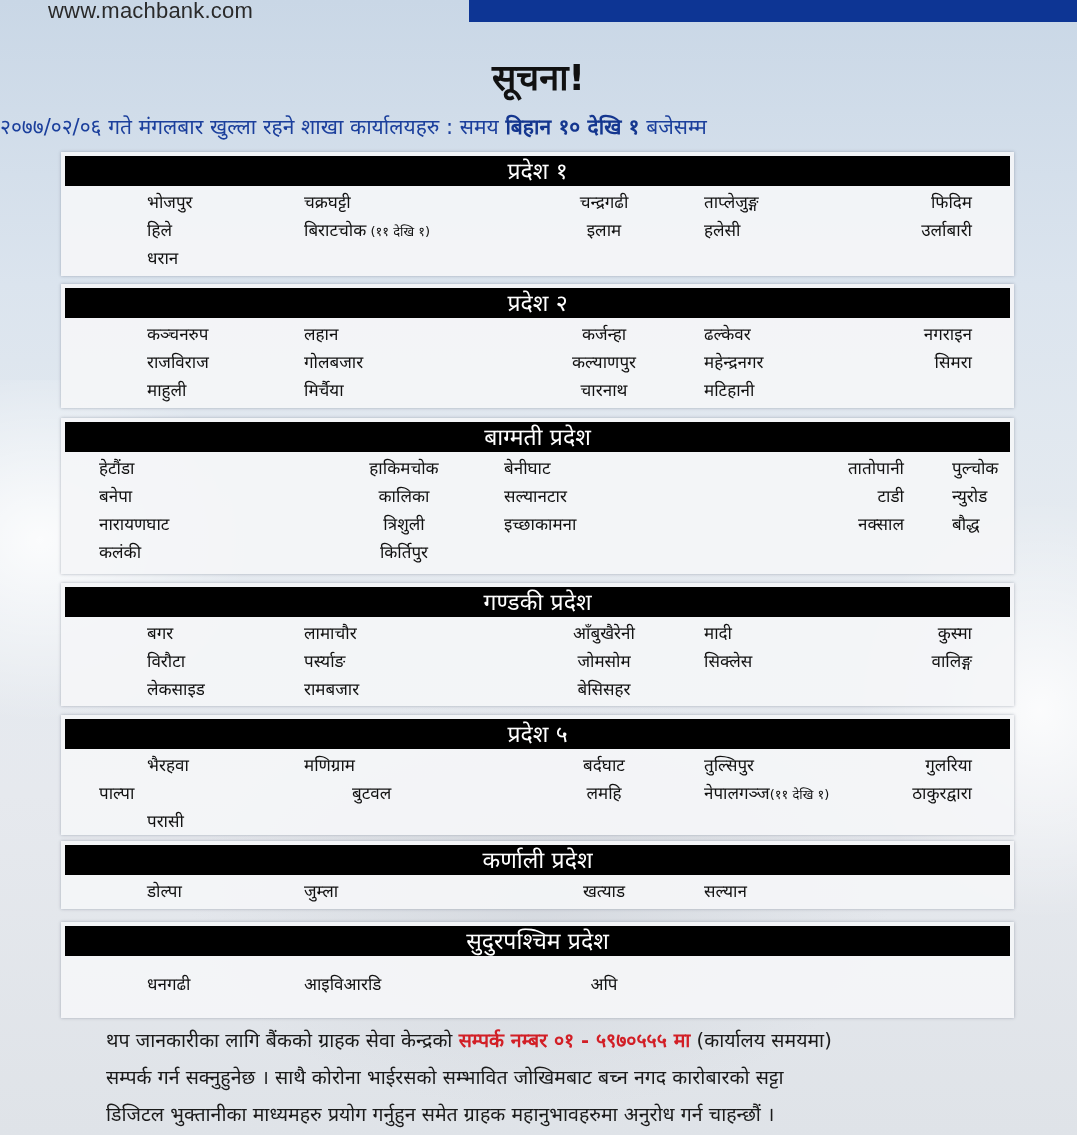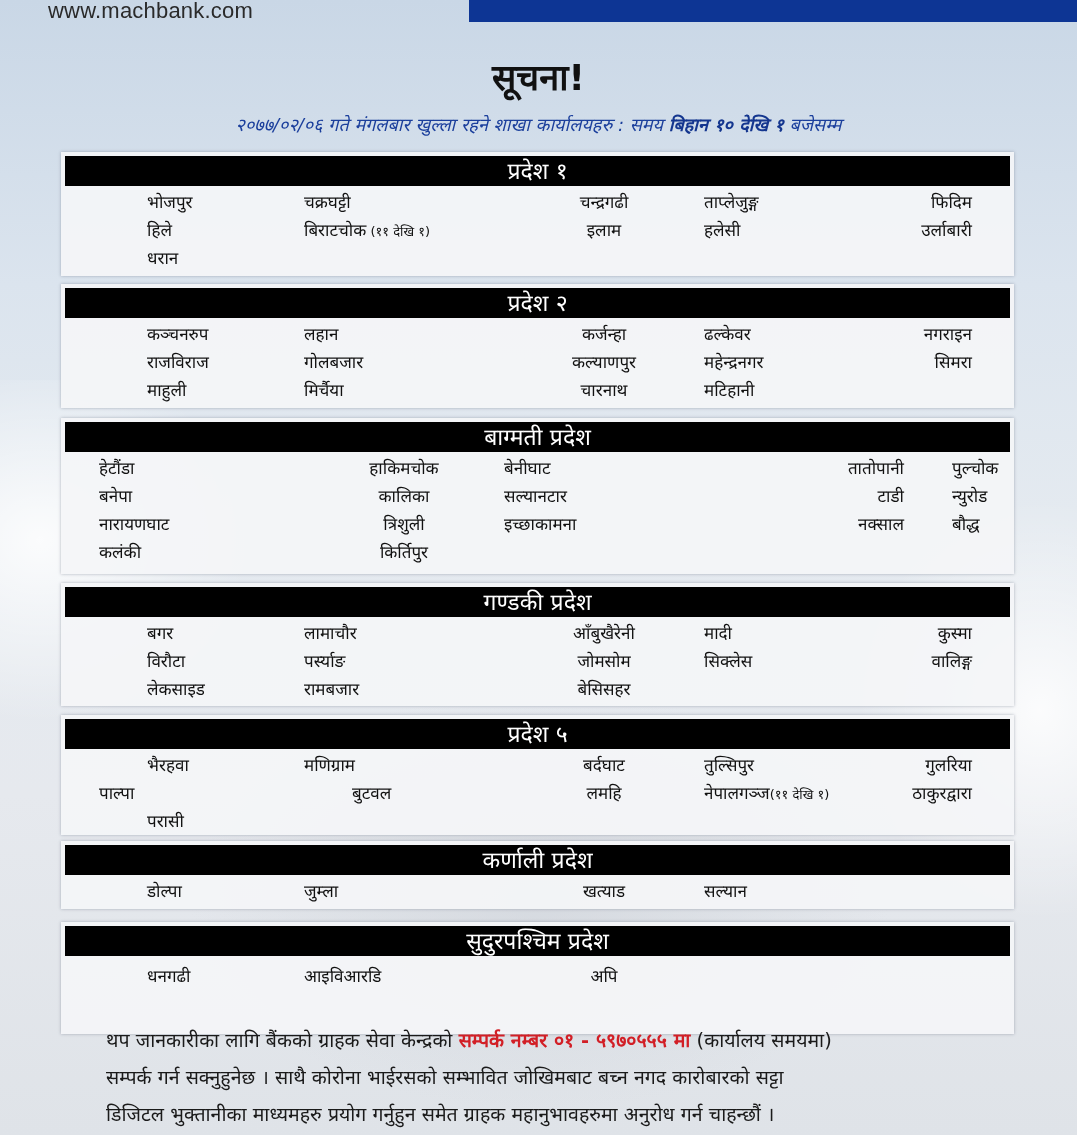--- a/index.html
+++ b/index.html
@@ -21,22 +21,22 @@
     font-family:"Liberation Sans", sans-serif; letter-spacing:0.2px;
   }
   .top-bar {
     position:absolute; left:469px; top:0; width:608px; height:22px; background:#0d3594;
   }
   .title {
     position:absolute; left:0; width:1077px; top:52px; text-align:center;
     font-size:36px; font-weight:bold; color:#111;
   }
   .subtitle {
-    position:absolute; left:0; width:1077px; top:112px; text-align:center;
-    font-size:18px; color:#1b3f9c; white-space:nowrap;font-style:italic;
+    position:absolute; left:0; width:1077px; top:112px; text-align:left;
+    font-size:21px; color:#1b3f9c; white-space:nowrap;
   }
   .subtitle b { font-weight:bold; color:#14368f; }
   .panel {
     position:absolute; left:61px; width:953px;
     background:rgba(244,245,247,0.93);
     box-shadow:0 0 3px rgba(90,100,120,0.45);
   }
   .panel-header {
     margin:4px 4px 0 4px; height:30px; background:#000000; color:#fff;
     text-align:center; font-size:23px; line-height:30px;
@@ -176,23 +176,23 @@
 <div class="panel" style="top:841px; height:68px;">
     <div class="panel-header">कर्णाली प्रदेश</div>
     <div class="grid">
       <div class="cell c1">डोल्पा</div>
       <div class="cell c2">जुम्ला</div>
       <div class="cell c3">खत्याड</div>
       <div class="cell c4">सल्यान</div>
       <div class="cell c5"></div>
     </div>
   </div>
-<div class="panel" style="top:922px; height:112px;">
+<div class="panel" style="top:922px; height:96px;">
     <div class="panel-header">सुदुरपश्चिम प्रदेश</div>
-    <div class="grid" style="padding-top: 6px;">
+    <div class="grid" style="padding-top: 14px;">
       <div class="cell c1">धनगढी</div>
       <div class="cell c2">आइविआरडि</div>
       <div class="cell c3">अपि</div>
       <div class="cell c4"></div>
       <div class="cell c5"></div>
     </div>
   </div>
 
 <div class="footer">
   <div><span>थप जानकारीका लागि बैंकको ग्राहक सेवा केन्द्रको </span><span class="red">सम्पर्क नम्बर ०१ - ५९७०५५५ मा</span><span> (कार्यालय समयमा)</span></div>

